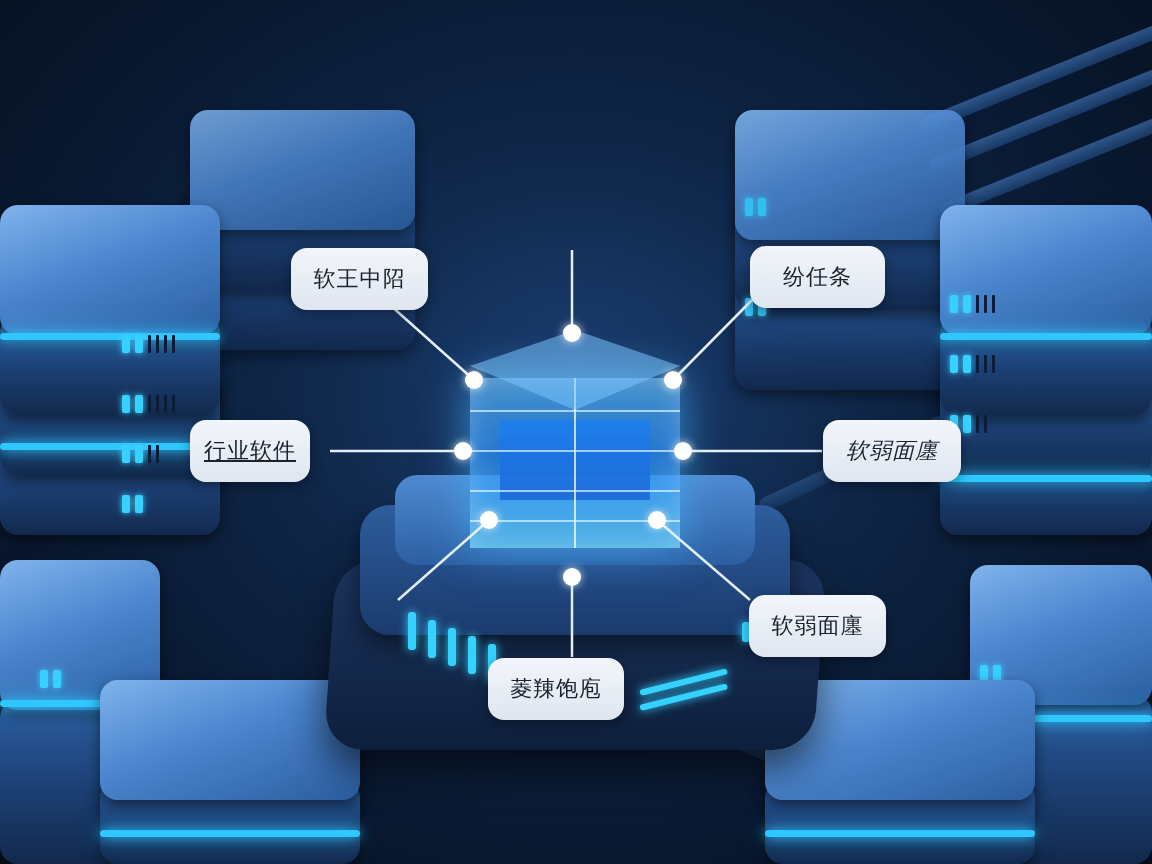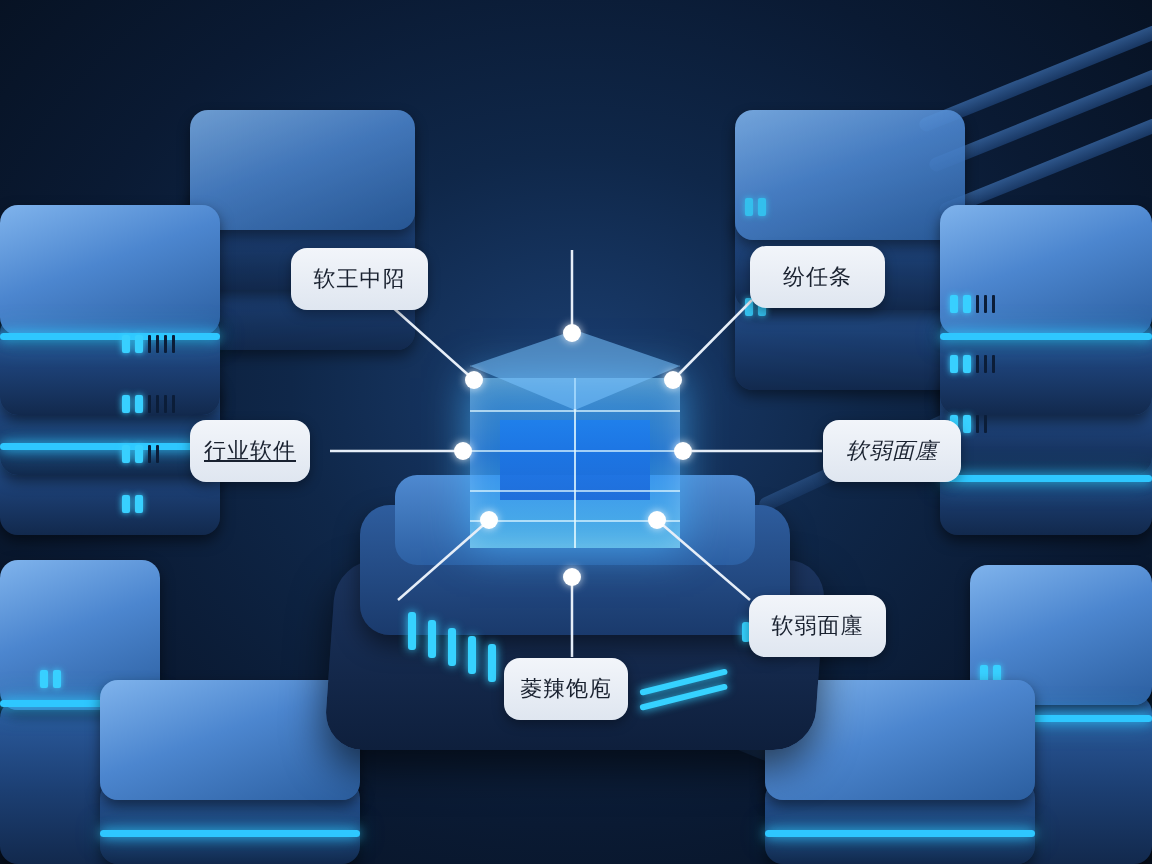--- a/index.html
+++ b/index.html
@@ -238,15 +238,15 @@
   <div class="node-dot" style="left:683px;top:451px;"></div>
   <div class="node-dot" style="left:489px;top:520px;"></div>
   <div class="node-dot" style="left:657px;top:520px;"></div>
   <div class="node-dot" style="left:572px;top:577px;"></div>
 
   <div class="pill" style="left:266px;top:248px;width:137px;margin-left:25px;">软王中䧂</div>
   <div class="pill" style="left:750px;top:246px;width:135px;">纷任条</div>
   <div class="pill" style="left:190px;top:420px;width:120px;text-decoration:underline;">行业软件</div>
   <div class="pill" style="left:823px;top:420px;width:138px;font-style:italic;">软弱面廛</div>
   <div class="pill" style="left:749px;top:595px;width:137px;">软弱面廛</div>
-  <div class="pill" style="left:504px;top:658px;width:124px;">菱䍶饱庖</div>
+  <div class="pill" style="left:488px;top:658px;width:136px;">菱䍶饱庖</div>
 
 </div>
 
 </body></html>

